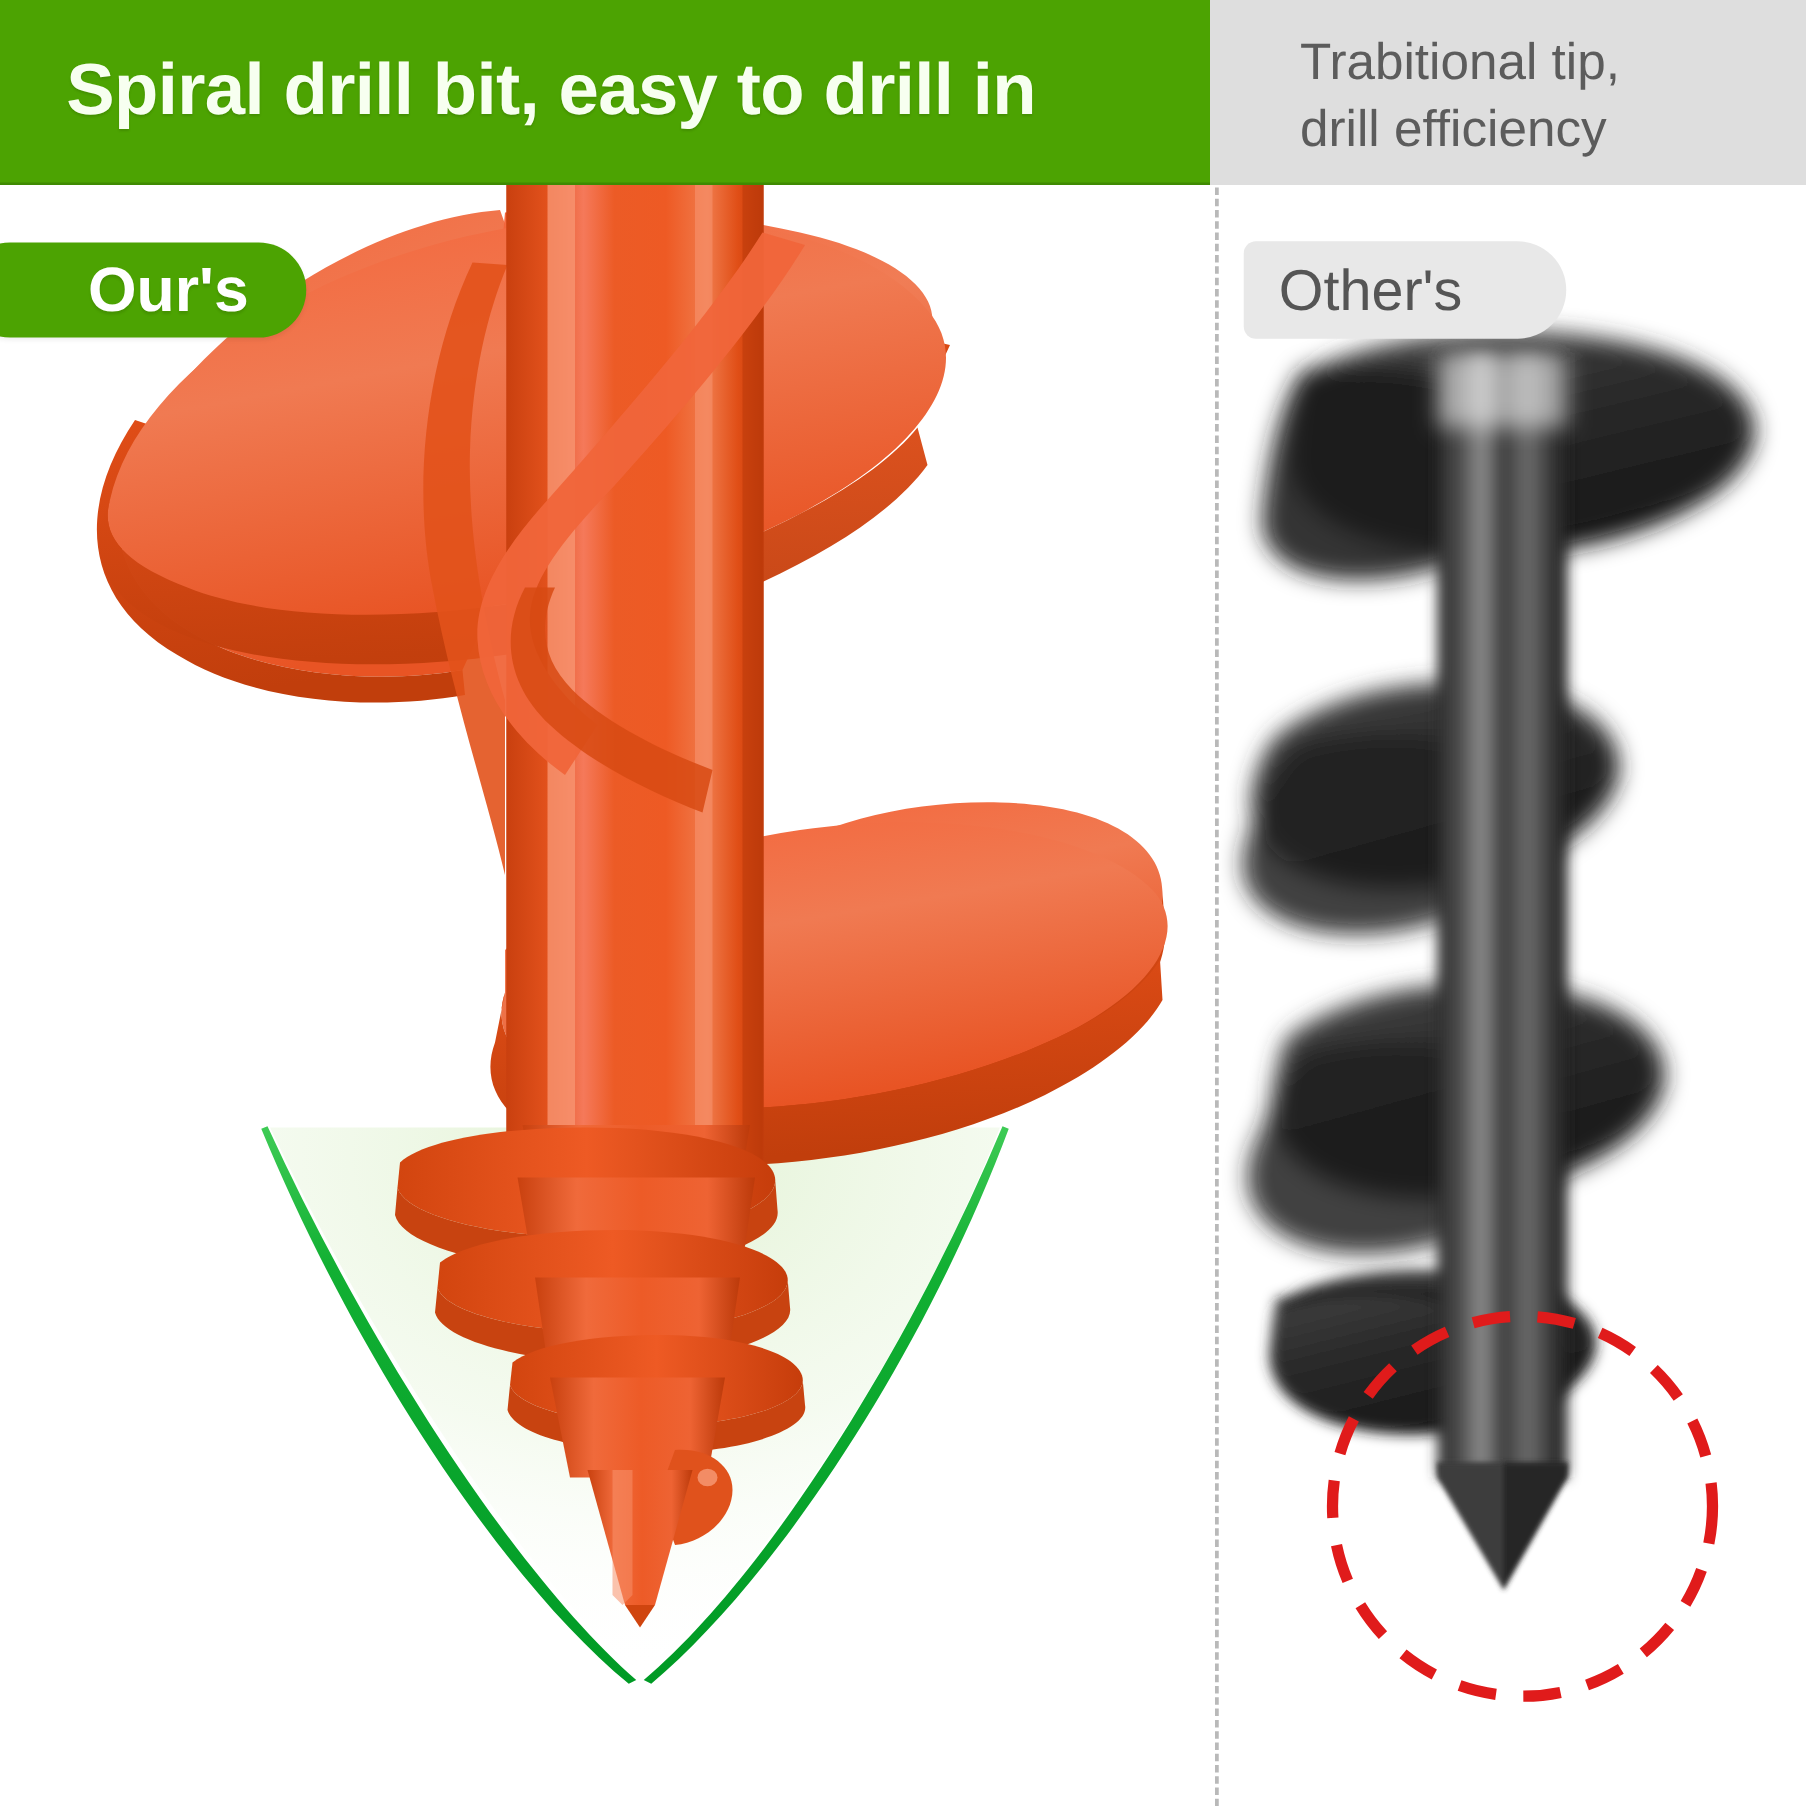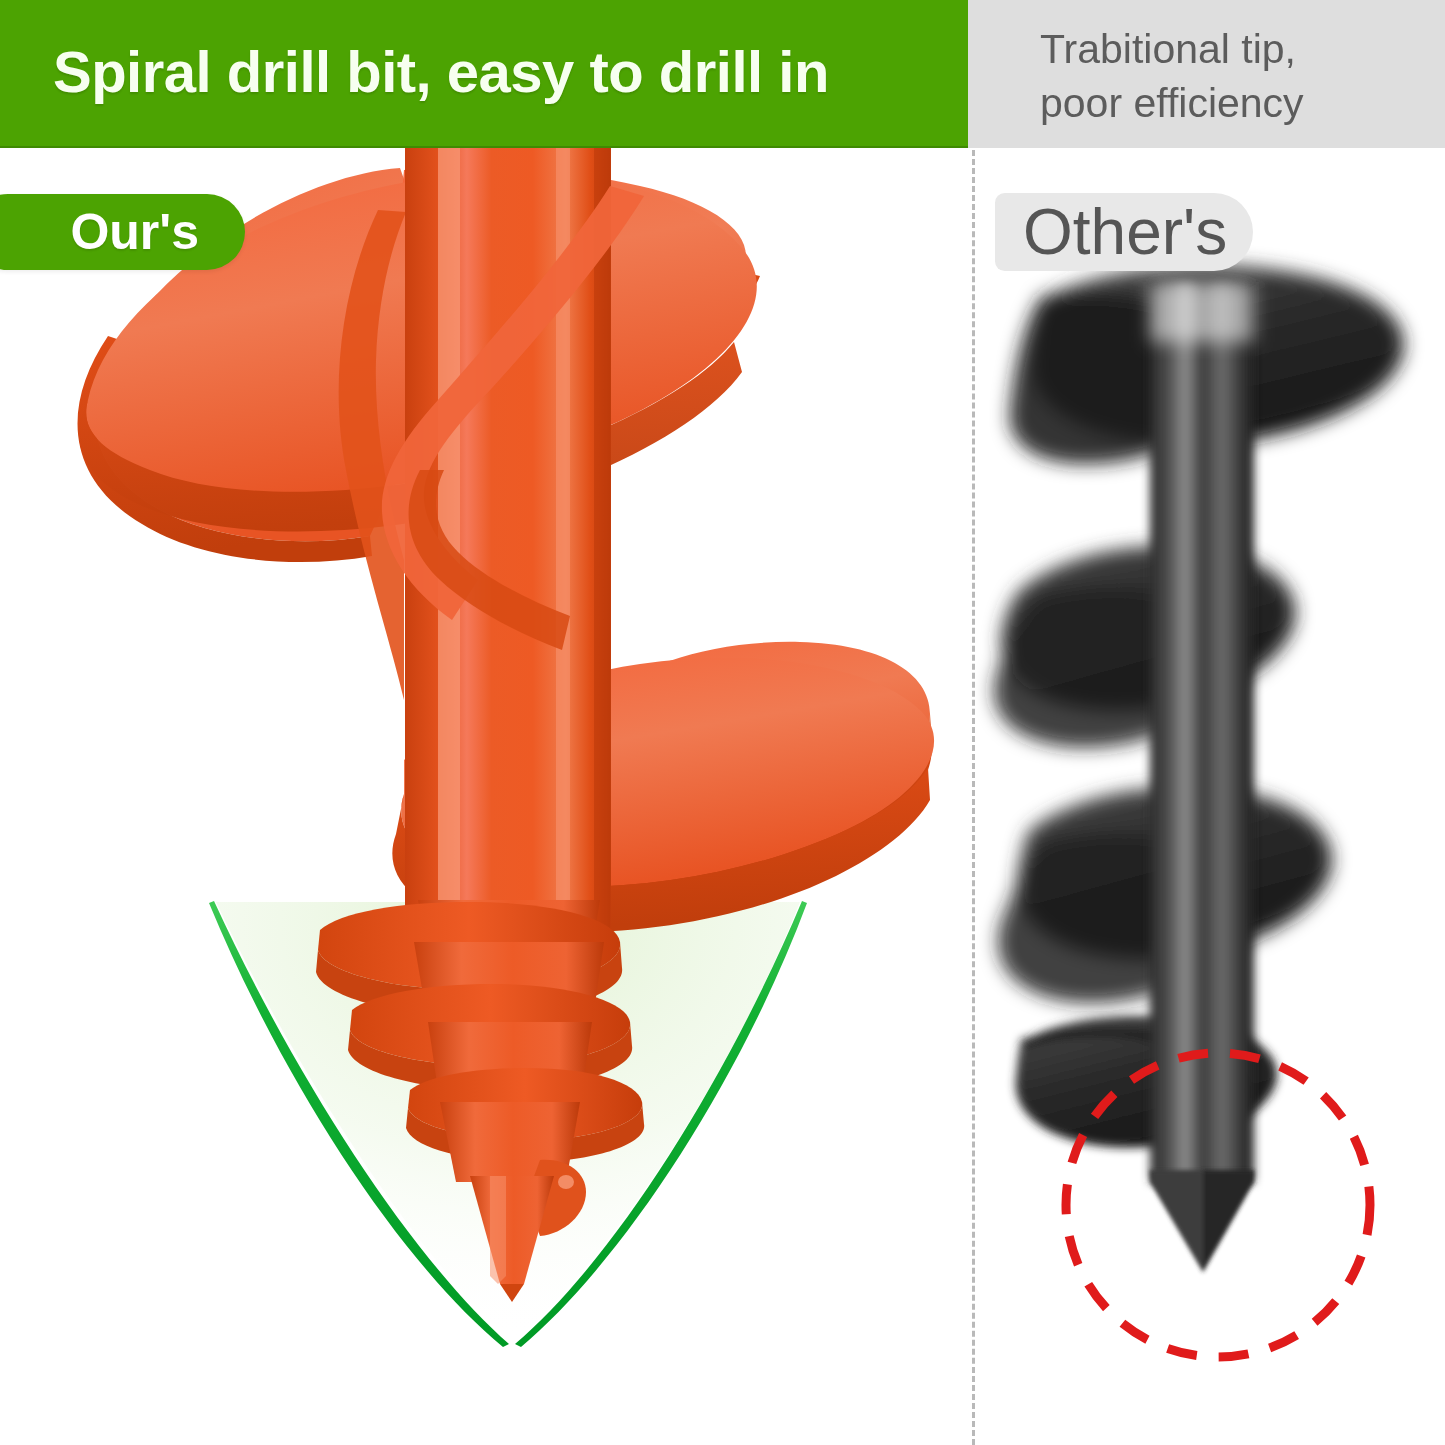--- a/index.html
+++ b/index.html
@@ -60,21 +60,21 @@
   .badge-others{
     position:absolute; left:995px; top:193px;
     height:78px; width:258px;
     background:#e8e8e8;
     border-radius:10px 40px 40px 10px;
     display:flex; align-items:center;
     padding-left:28px;
     z-index:6;
   }
   .badge-others span{
-    font-size:64px; color:#555555; font-weight:normal;
+    font-size:46px; color:#555555; font-weight:normal;
   }
 
   
   .art{ position:absolute; left:0; top:0; width:1445px; height:1445px; pointer-events:none; }
   svg{ display:block; }
 </style>
 </head>
 <body>
 
 <div id="stage">
@@ -331,21 +331,21 @@
     <circle cx="1218" cy="1205" r="152" fill="none" stroke="#E01B1B" stroke-width="9" stroke-dasharray="30 22" stroke-linecap="butt"></circle>
   </svg>
 
   <div class="hdr-green">
     <div class="title">Spiral drill bit, easy to drill in</div>
   </div>
 
   <div class="hdr-gray">
     <div class="subtitle">
       <div>Trabitional tip,</div>
-      <div>poor efficiency</div>
+      <div>drill efficiency</div>
     </div>
   </div>
 
   <div class="divider"></div>
 
   <div class="badge-ours">
     <span>Our's</span>
   </div>
 
   <div class="badge-others">

